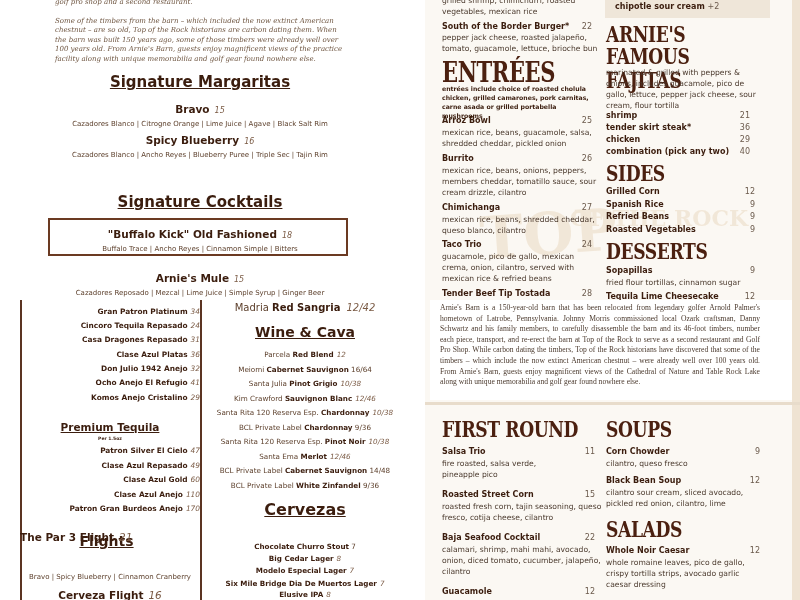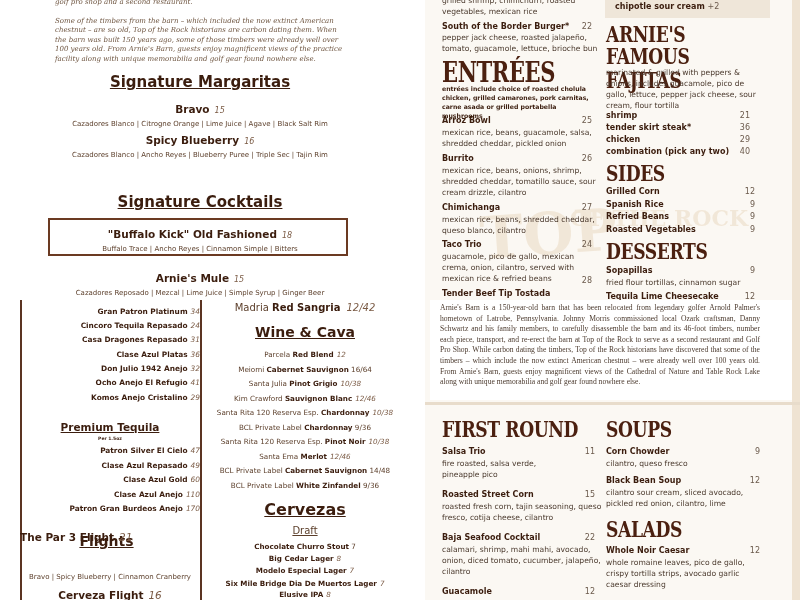--- a/index.html
+++ b/index.html
@@ -98,21 +98,20 @@
   <div class="wine" style="top:379px"><span>Santa Julia</span> <b>Pinot Grigio</b><i>10/38</i></div>
   <div class="wine" style="top:394px"><span>Kim Crawford</span> <b>Sauvignon Blanc</b><i>12/46</i></div>
   <div class="wine" style="top:408px"><span>Santa Rita 120 Reserva Esp.</span> <b>Chardonnay</b><i>10/38</i></div>
   <div class="wine" style="top:423px"><span>BCL Private Label</span> <b>Chardonnay</b> <span>9/36</span></div>
   <div class="wine" style="top:437px"><span>Santa Rita 120 Reserva Esp.</span> <b>Pinot Noir</b><i>10/38</i></div>
   <div class="wine" style="top:452px"><span>Santa Ema</span> <b>Merlot</b><i>12/46</i></div>
   <div class="wine" style="top:466px"><span>BCL Private Label</span> <b>Cabernet Sauvignon</b> <span>14/48</span></div>
   <div class="wine" style="top:481px"><span>BCL Private  Label</span> <b>White Zinfandel</b> <span>9/36</span></div>
 
   <div class="sub-h" style="left:205px;width:200px;top:500px;font-size:16px">Cervezas</div>
-  <div class="abs" style="left:205px;width:200px;top:525px;text-align:center;font-family:'DejaVu Sans',sans-serif;font-size:10px;color:#5b3e2a;text-decoration:underline">Draft</div>
   <div class="wine" style="top:542px"><b>Chocolate Churro Stout</b> <span>7</span></div>
   <div class="wine" style="top:554px"><b>Big Cedar Lager</b><i>8</i></div>
   <div class="wine" style="top:566px"><b>Modelo Especial Lager</b><i>7</i></div>
   <div class="wine" style="top:579px"><b>Six Mile Bridge Dia De Muertos Lager</b><i>7</i></div>
   <div class="wine" style="top:590px"><b>Elusive IPA</b><i>8</i></div>
 </div>
 
 <div id="seam"></div>
 
 <div id="right">
@@ -133,32 +132,32 @@
 
 <div class="rm-h" style="left:442px;top:57px;font-size:27px">ENTRÉES</div>
 <div class="note" style="left:442px;top:84px;width:155px">entrées include choice of roasted cholula chicken, grilled camarones, pork carnitas, carne asada or grilled portabella mushrooms</div>
 
 <div class="rm-item" style="left:442px;top:116px">Arroz Bowl</div>
 <div class="rm-price" style="left:570px;top:116px;width:22px">25</div>
 <div class="rm-desc" style="left:442px;top:127px;width:160px">mexican rice, beans, guacamole, salsa, shredded cheddar, pickled onion</div>
 
 <div class="rm-item" style="left:442px;top:154px">Burrito</div>
 <div class="rm-price" style="left:570px;top:154px;width:22px">26</div>
-<div class="rm-desc" style="left:442px;top:165px;width:160px">mexican rice, beans, onions, shrimp, shredded cheddar, tomatillo sauce, sour cream drizzle, cilantro</div>
+<div class="rm-desc" style="left:442px;top:165px;width:160px">mexican rice, beans, onions, peppers, members cheddar, tomatillo sauce, sour cream drizzle, cilantro</div>
 
 <div class="rm-item" style="left:442px;top:203px">Chimichanga</div>
 <div class="rm-price" style="left:570px;top:203px;width:22px">27</div>
 <div class="rm-desc" style="left:442px;top:214px;width:160px">mexican rice, beans, shredded cheddar, queso blanco, cilantro</div>
 
 <div class="rm-item" style="left:442px;top:240px">Taco Trio</div>
 <div class="rm-price" style="left:570px;top:240px;width:22px">24</div>
 <div class="rm-desc" style="left:442px;top:251px;width:160px">guacamole, pico de gallo, mexican crema, onion, cilantro, served with mexican rice &amp; refried beans</div>
 
 <div class="rm-item" style="left:442px;top:289px">Tender Beef Tip Tostada</div>
-<div class="rm-price" style="left:570px;top:276px;width:22px">28</div>
+<div class="rm-price" style="left:570px;top:289px;width:22px">28</div>
 
 <div class="rm-h" style="left:606px;top:22px;font-size:22px;line-height:24px">ARNIE'S</div>
 <div class="rm-h" style="left:606px;top:44px;font-size:22px;line-height:24px">FAMOUS FAJITAS</div>
 <div class="rm-desc" style="left:606px;top:67px;width:150px">marinated &amp; grilled with peppers &amp; onions, includes guacamole, pico de gallo, lettuce, pepper jack cheese, sour cream, flour tortilla</div>
 <div class="rm-item" style="left:606px;top:111px">shrimp</div>
 <div class="rm-price" style="left:730px;top:111px;width:20px">21</div>
 <div class="rm-item" style="left:606px;top:123px">tender skirt steak*</div>
 <div class="rm-price" style="left:730px;top:123px;width:20px">36</div>
 <div class="rm-item" style="left:606px;top:135px">chicken</div>
 <div class="rm-price" style="left:730px;top:135px;width:20px">29</div>

